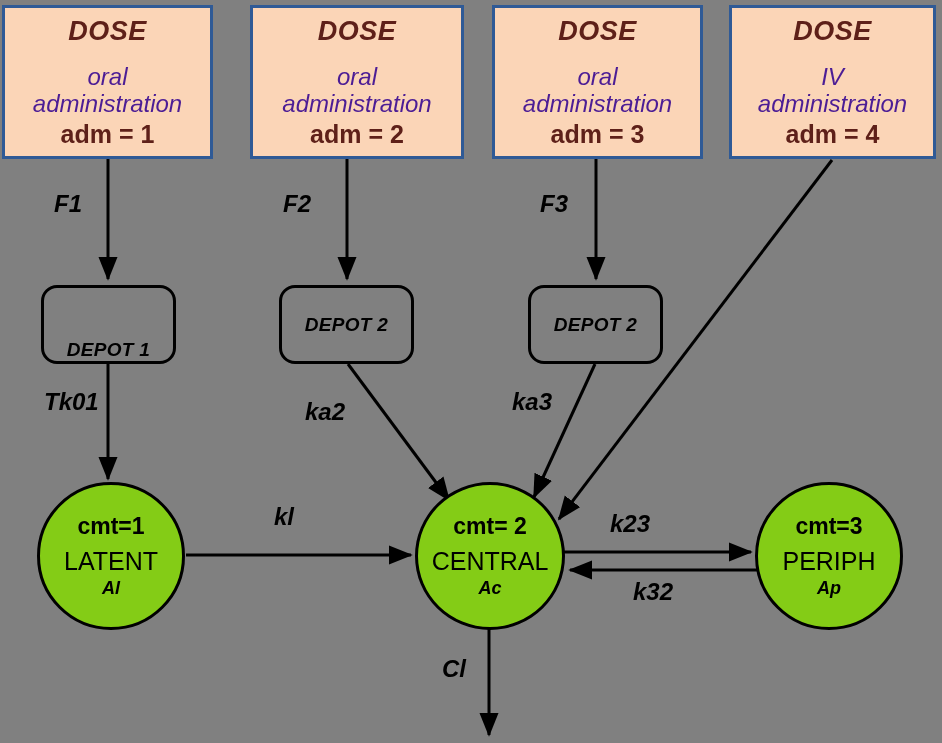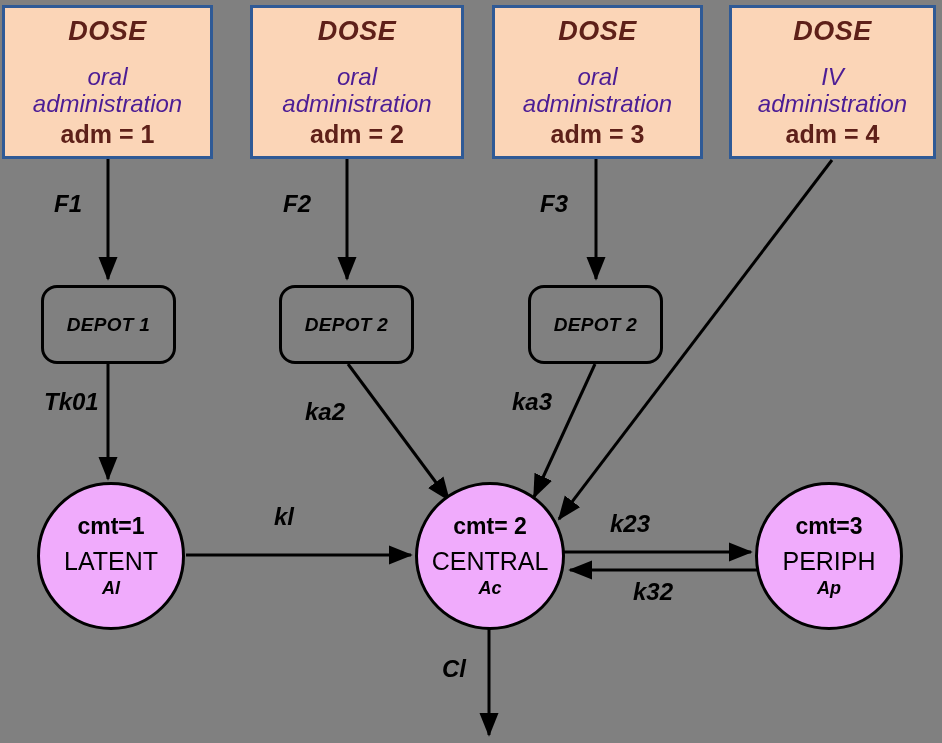--- a/index.html
+++ b/index.html
@@ -70,21 +70,21 @@
     font-size: 19px;
     color: #000000;
     letter-spacing: 0.3px;
   }
   
   .cmt-circle {
     position: absolute;
     box-sizing: border-box;
     border: 3px solid #000000;
     border-radius: 50%;
-    background: #f0abfc;
+    background: #84cc16;
     display: flex;
     flex-direction: column;
     align-items: center;
     justify-content: center;
     text-align: center;
     line-height: 1.05;
   }
   .cmt-index {
     font-size: 23px;
     font-weight: bold;
@@ -175,21 +175,21 @@
     <div class="dose-code">adm = 3</div>
   </div>
 
   <div class="dose-box" style="left:729px; top:5px; width:207px; height:154px;">
     <div class="dose-title">DOSE</div>
     <div class="dose-route">IV</div>
     <div class="dose-admin-word">administration</div>
     <div class="dose-code">adm = 4</div>
   </div>
 
-  <div class="depot-box" style="left:41px; top:285px; width:135px; height:79px;">
+  <div class="depot-box" style="left:41px; top:285px; width:135px; height:79px;align-items:flex-end;">
     <div class="depot-label">DEPOT 1</div>
   </div>
 
   <div class="depot-box" style="left:279px; top:285px; width:135px; height:79px;">
     <div class="depot-label">DEPOT 2</div>
   </div>
 
   <div class="depot-box" style="left:528px; top:285px; width:135px; height:79px;">
     <div class="depot-label">DEPOT 2</div>
   </div>

